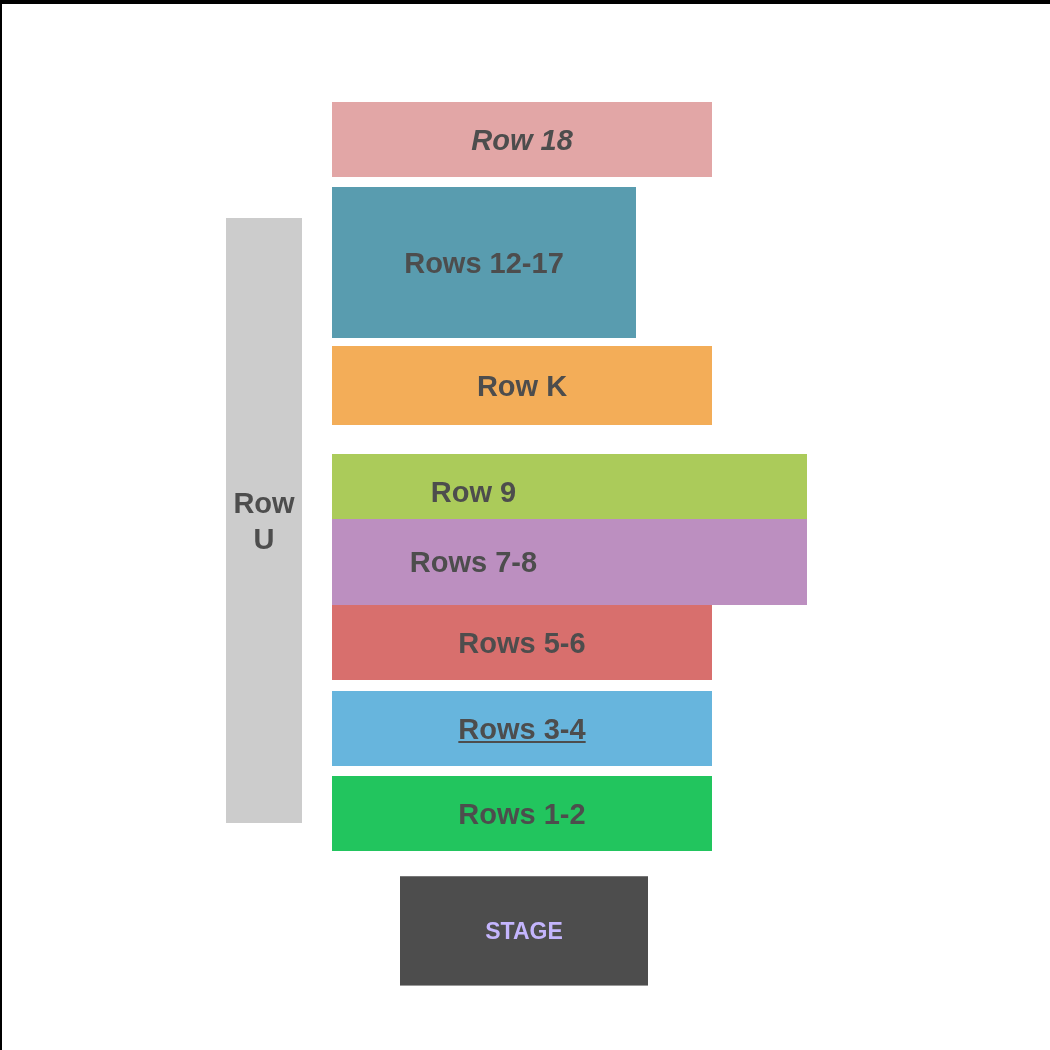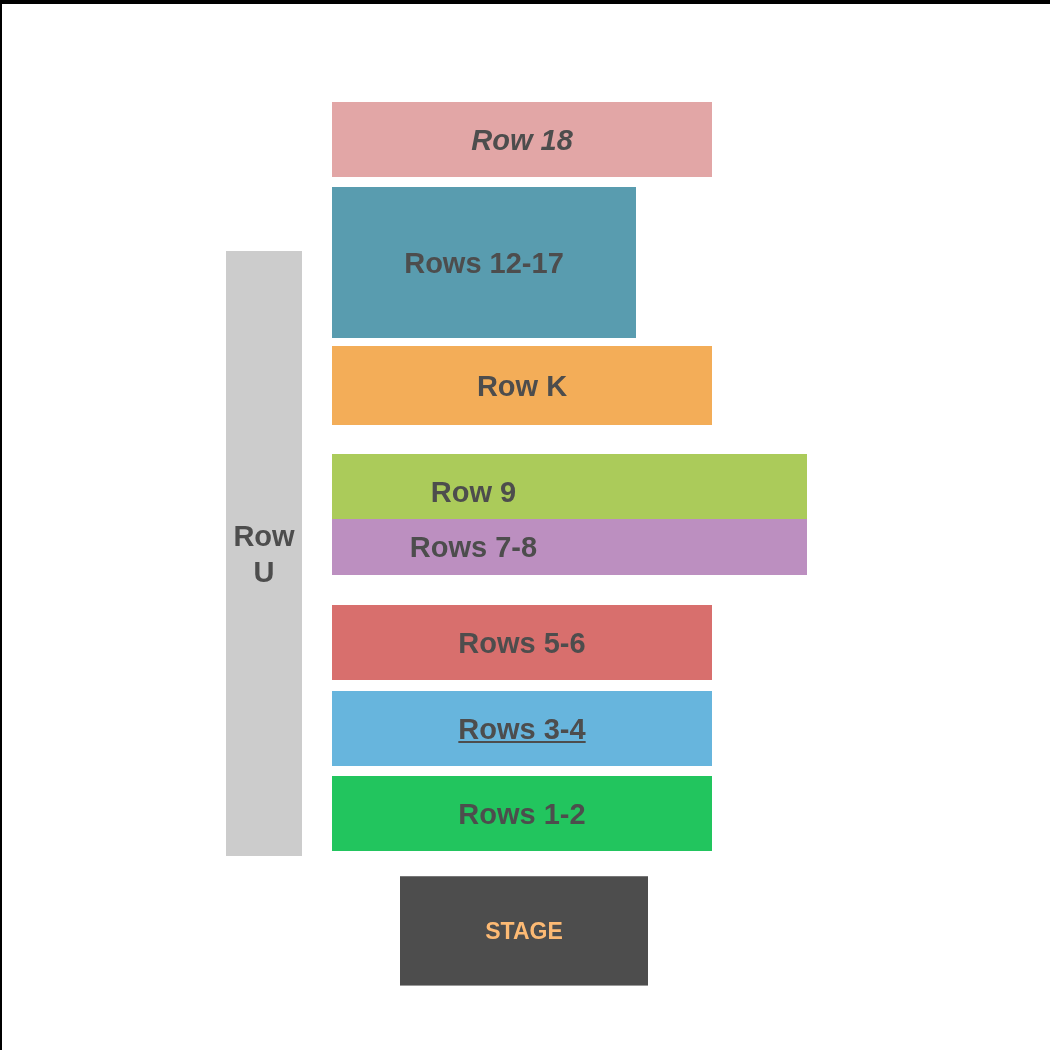--- a/index.html
+++ b/index.html
@@ -11,21 +11,21 @@
   .frame-top { position: absolute; left: 0; top: 0; width: 1050px; height: 4px; background: #000; }
   .frame-left { position: absolute; left: 0; top: 0; width: 2px; height: 1050px; background: #000; }
   .section {
     position: absolute; display: flex; align-items: center; justify-content: center;
     color: #4d4d4d; font-weight: bold; font-size: 29px; text-align: center;
     box-sizing: border-box; cursor: pointer; line-height: 36px;
   }
   .section span { display: block; }
   .stage {
     position: absolute; display: flex; align-items: center; justify-content: center;
-    background: #4d4d4d; color: #fdba74; font-weight: bold; font-size: 23px;
+    background: #4d4d4d; color: #c4b5fd; font-weight: bold; font-size: 23px;
     border-top: 1px solid #777; border-bottom: 1px solid #999;
   }
 </style>
 </head>
 <body>
 
 <div class="frame-top"></div>
 <div class="frame-left"></div>
 
 <div id="map">
@@ -34,34 +34,34 @@
     </div>
   <div class="section" style="left: 332px; top: 187px; width: 304px; height: 151px; background: rgb(89, 156, 175); justify-content: center;">
       <span>Rows 12-17</span>
     </div>
   <div class="section" style="left: 332px; top: 346px; width: 380px; height: 79px; background: rgb(243, 173, 88);">
       <span>Row K</span>
     </div>
   <div class="section" style="left: 332px; top: 454px; width: 475px; height: 76px; background: rgb(171, 203, 90);">
       <span style="transform: translateX(-96px);">Row 9</span>
     </div>
-  <div class="section" style="left: 332px; top: 519px; width: 475px; height: 56px; background: rgb(188, 143, 192);">
+  <div class="section" style="left: 332px; top: 519px; width: 475px; height: 86px; background: rgb(188, 143, 192);">
       <span style="transform: translateX(-96px);">Rows 7-8</span>
     </div>
   <div class="section" style="left: 332px; top: 605px; width: 380px; height: 75px; background: rgb(216, 111, 109); text-align: center;">
       <span>Rows 5-6</span>
     </div>
   <div class="section" style="left: 332px; top: 691px; width: 380px; height: 75px; background: rgb(103, 181, 221); text-decoration: underline;">
       <span>Rows 3-4</span>
     </div>
   <div class="section" style="left: 332px; top: 776px; width: 380px; height: 75px; background: #22c55e;">
       <span>Rows 1-2</span>
     </div>
 
-  <div class="section" id="row-u" style="left: 226px; top: 218px; width: 76px; height: 605px; background: rgb(204, 204, 204); margin-top: 33px;">
+  <div class="section" id="row-u" style="left: 226px; top: 218px; width: 76px; height: 605px; background: rgb(204, 204, 204);">
     <div>
       <span>Row</span>
       <span>U</span>
     </div>
   </div>
 
   <div class="stage" id="stage" style="left: 400px; top: 876px; width: 248px; height: 108px; background: rgb(77, 77, 77);">
     <span>STAGE</span>
   </div>
 </div>

